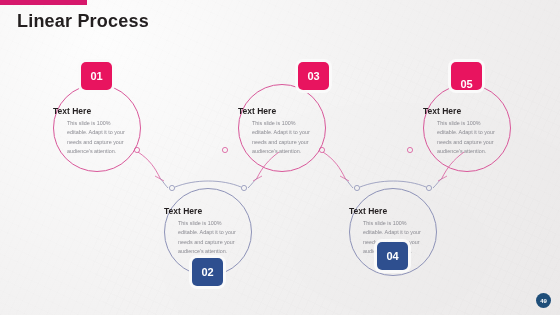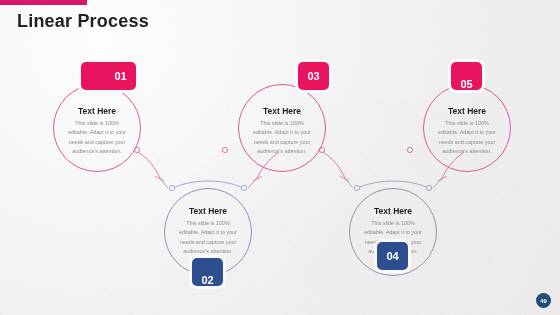--- a/index.html
+++ b/index.html
@@ -32,21 +32,21 @@
   }
   svg#wires{position:absolute;left:0;top:0;width:560px;height:315px;}
   .node{position:absolute;}
   .ring{
     position:absolute;border-radius:50%;
     box-sizing:border-box;
   }
   .ring.pink{border:1px solid #d9589a;}
   .ring.blue{border:1px solid #8e93b8;}
   .content{
-    position:absolute;left:0;right:0;text-align:center;
+    position:absolute;left:0;right:0;text-align:left;
   }
   .heading{
     font-size:8.5px;font-weight:bold;color:#231f20;margin:0 0 3px 0;
   }
   .body{
     font-size:5.4px;line-height:1.72;color:#8b8b92;margin:0;
     padding:0 14px;
   }
   .numbox{
     position:absolute;width:31px;height:28px;border-radius:5px;
@@ -109,32 +109,32 @@
     <circle cx="429" cy="188" r="2.6" fill="none" stroke="#8e93b8" stroke-width="0.8"></circle>
   </svg>
 
   <div class="node" style="left:53px;top:84px;width:88px;height:88px;">
     <div class="ring pink" style="left:0;top:0;width:88px;height:88px;"></div>
     <div class="content" style="top:22px;">
       <p class="heading">Text Here</p>
       <p class="body">This slide is 100% editable. Adapt it to your needs and capture your audience's attention.</p>
     </div>
   </div>
-  <div class="numbox pink" style="left:81px;top:62px;padding-left:24px;">
+  <div class="numbox pink" style="left:81px;top:62px;">
     <span>01</span>
   </div>
 
   <div class="node" style="left:164px;top:188px;width:88px;height:88px;">
     <div class="ring blue" style="left:0;top:0;width:88px;height:88px;"></div>
     <div class="content" style="top:18px;">
       <p class="heading">Text Here</p>
       <p class="body">This slide is 100% editable. Adapt it to your needs and capture your audience's attention.</p>
     </div>
   </div>
-  <div class="numbox blue" style="left:192px;top:258px;align-items:flex-end;">
+  <div class="numbox blue" style="left:192px;top:258px;">
     <span>02</span>
   </div>
 
   <div class="node" style="left:238px;top:84px;width:88px;height:88px;">
     <div class="ring pink" style="left:0;top:0;width:88px;height:88px;"></div>
     <div class="content" style="top:22px;">
       <p class="heading">Text Here</p>
       <p class="body">This slide is 100% editable. Adapt it to your needs and capture your audience's attention.</p>
     </div>
   </div>

